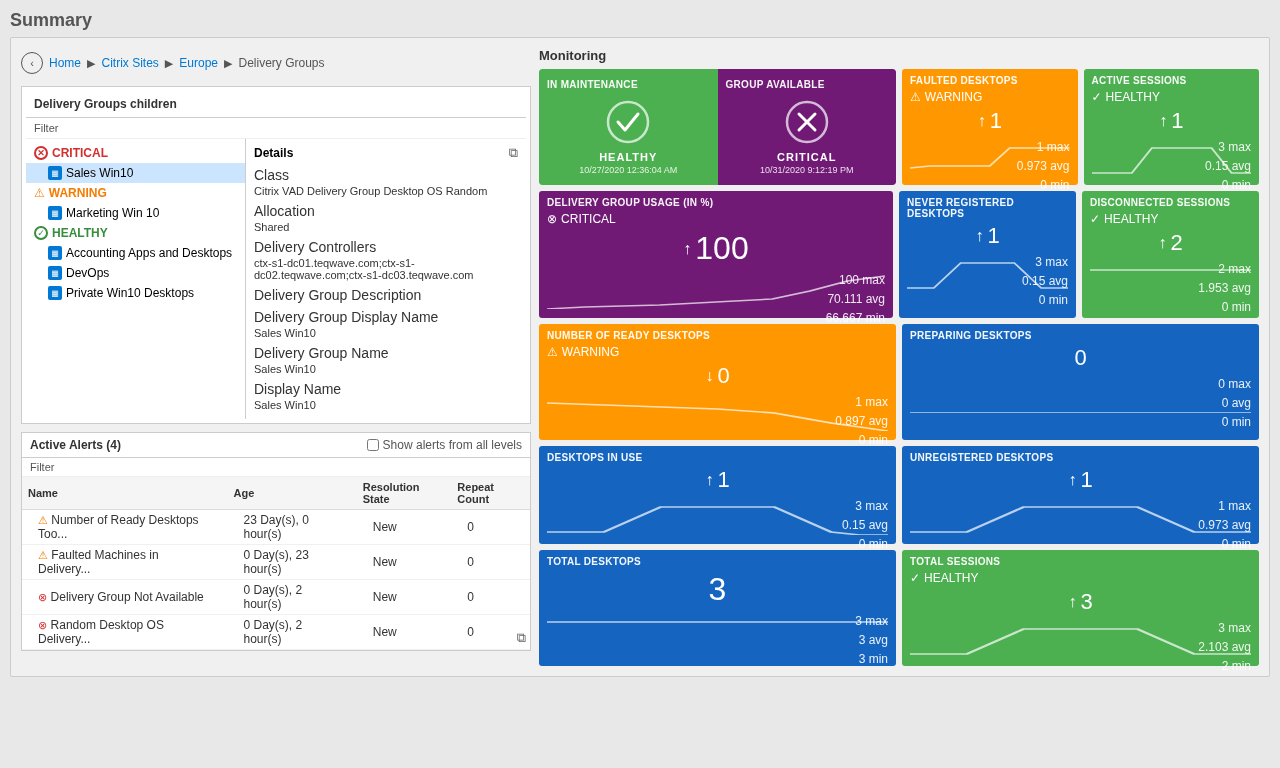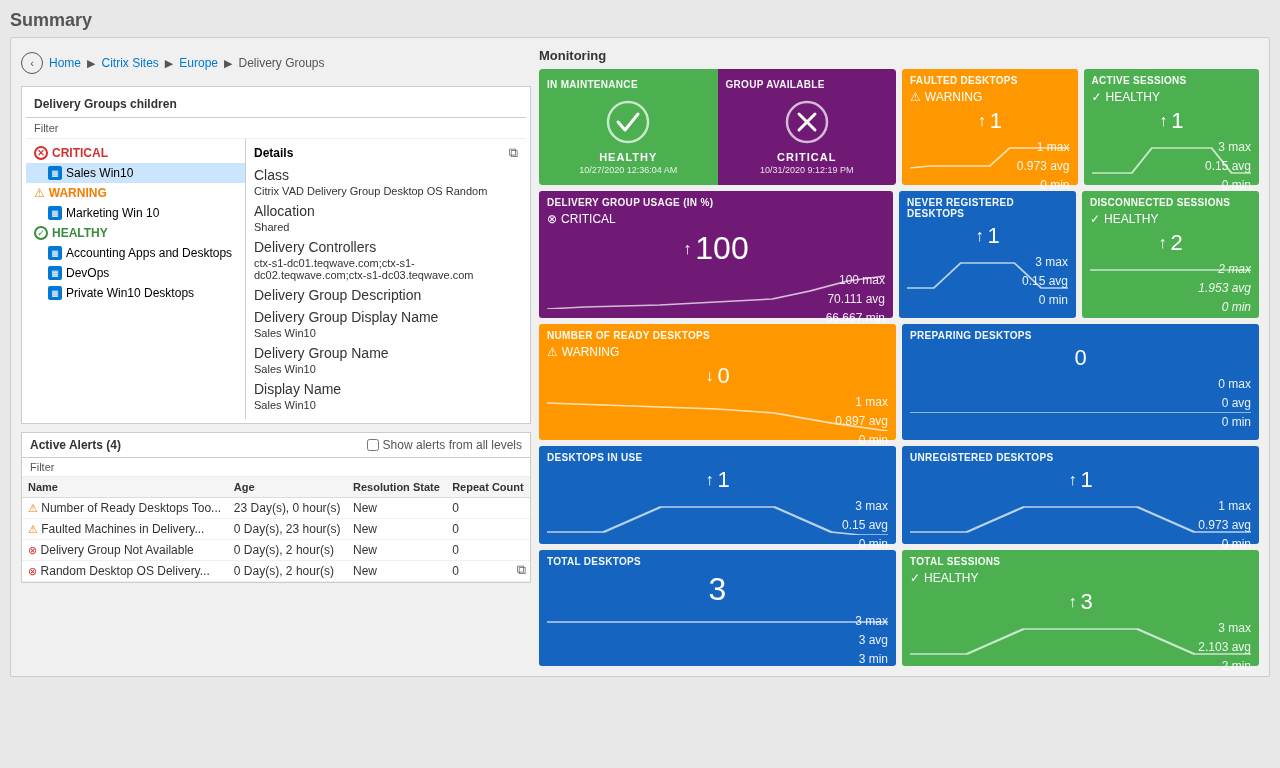--- a/index.html
+++ b/index.html
@@ -44,21 +44,21 @@
     
     .alerts-panel { background: #fff; border: 1px solid #ccc; }
     .alerts-header { display: flex; align-items: center; justify-content: space-between; padding: 5px 8px; border-bottom: 1px solid #ccc; }
     .alerts-title { font-weight: 600; font-size: 12px; color: #333; }
     .alerts-checkbox-area { display: flex; align-items: center; gap: 4px; font-size: 11px; color: #555; }
     .alerts-filter { padding: 3px 8px; font-size: 11px; color: #555; border-bottom: 1px solid #eee; }
     
     table { width: 100%; border-collapse: collapse; font-size: 11px; }
     thead tr { background: #f5f5f5; }
     th { padding: 4px 6px; text-align: left; border-bottom: 1px solid #ddd; color: #333; font-weight: 600; font-size: 11px; }
-    td { padding: 3px 6px; border-bottom: 1px solid #f0f0f0; color: #333; }
+    td { padding: 3px 16px; border-bottom: 1px solid #f0f0f0; color: #333; }
     .alert-icon-warn { color: #f57c00; font-size: 11px; }
     .alert-icon-error { color: #d32f2f; font-size: 11px; }
     
     
     .right-panel { flex: 1; }
     .monitoring-title { font-size: 13px; font-weight: 600; color: #333; margin-bottom: 6px; }
     
     .metric-card { border-radius: 3px; padding: 6px 8px; color: #fff; position: relative; min-height: 90px; }
     .metric-card.green { background: #4caf50; }
     .metric-card.red { background: #701a75; }
@@ -347,21 +347,21 @@
           <span>HEALTHY</span>
         </div>
         <div class="card-value-row">
           <span class="arrow-up">↑</span>
           <span class="card-value-num">2</span>
         </div>
         <div style="position:relative;margin-top:2px;">
           <svg width="100%" height="38" viewBox="0 0 120 38" preserveAspectRatio="none">
             <polyline points="0,10 30,10 60,10 90,10 120,10" fill="none" stroke="rgba(255,255,255,0.7)" stroke-width="1.5"></polyline>
           </svg>
-          <div class="chart-stats" style="font-size:8px;line-height:1.6;font-style:italic;">
+          <div class="chart-stats" style="font-size:8px;line-height:1.6;">
             <div><span>2</span> max</div>
             <div><span>1.953</span> avg</div>
             <div><span>0</span> min</div>
           </div>
         </div>
       </div>
     </div>
 
     <div style="display:grid;grid-template-columns:1fr 1fr;gap:6px;margin-bottom:6px;">
 

